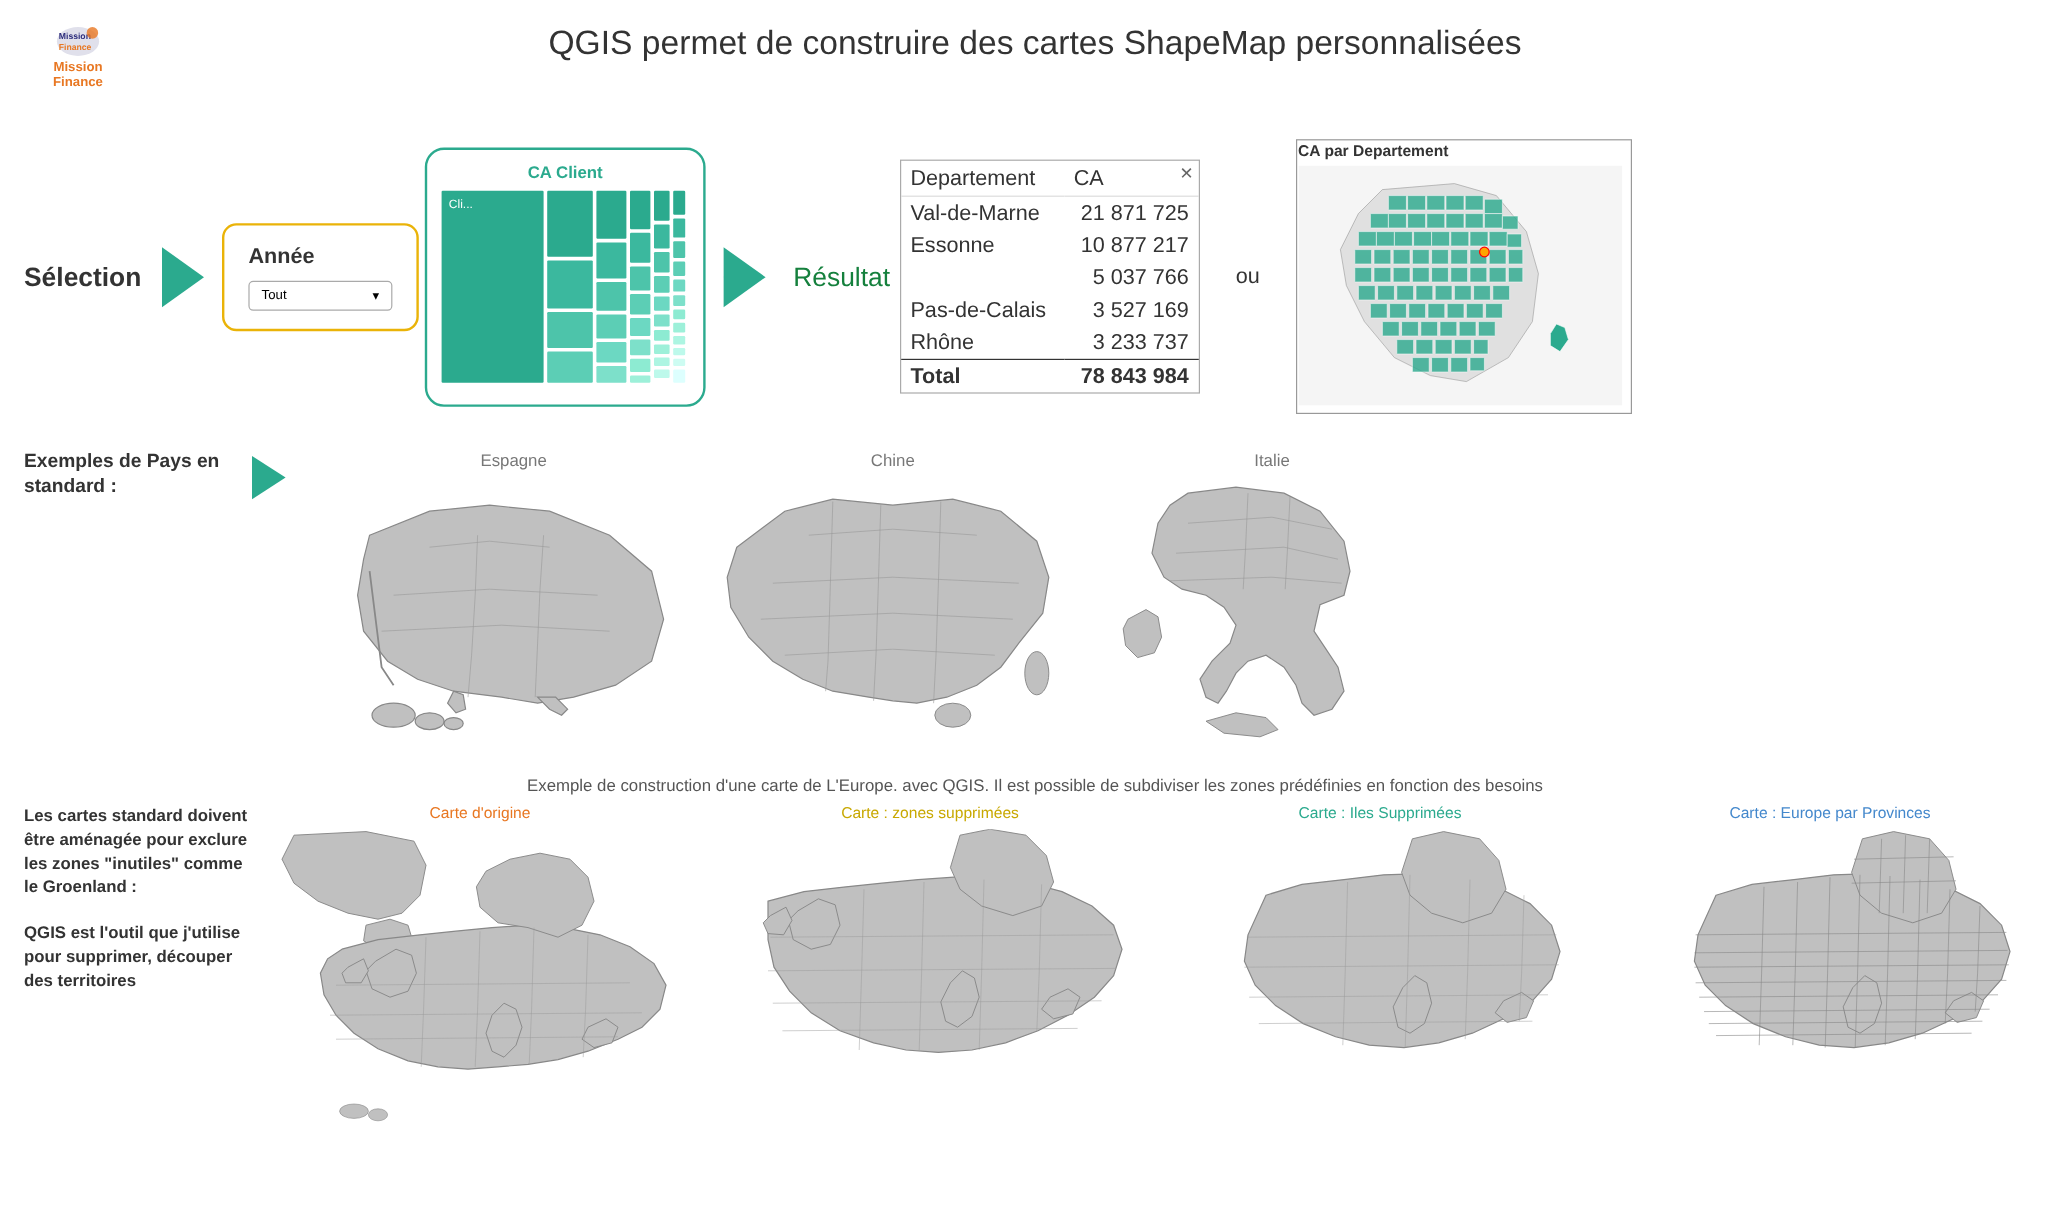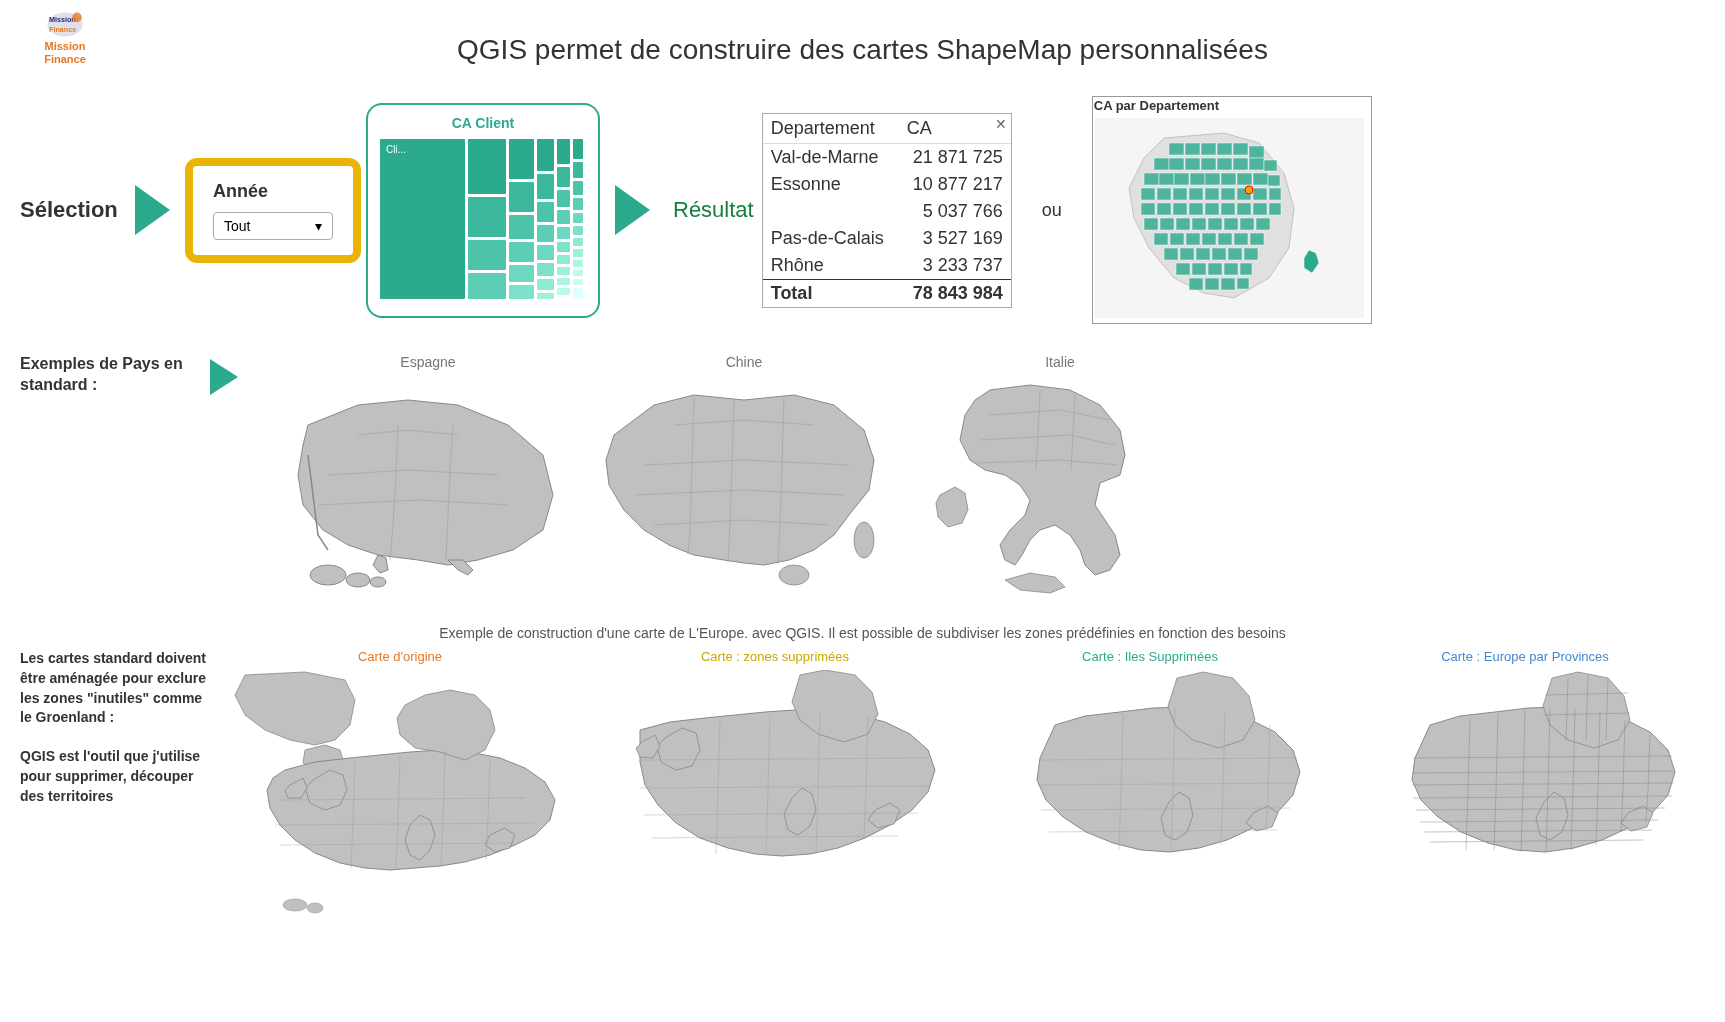--- a/index.html
+++ b/index.html
@@ -8,22 +8,22 @@
       background: #ffffff;
       width: 1725px;
       min-height: 1022px;
       overflow-x: hidden;
       position: relative;
     }
 
     
     .header {
       display: flex;
-      align-items: flex-end;
-      padding: 10px 20px;
+      align-items: flex-start;
+      padding: 20px 20px;
       border-bottom: none;
     }
     .logo-area {
       display: flex;
       flex-direction: column;
       align-items: center;
       width: 90px;
     }
     .logo-icon {
       width: 40px;
@@ -68,38 +68,38 @@
       height: 0;
       border-top: 25px solid transparent;
       border-bottom: 25px solid transparent;
       border-left: 35px solid #2baa8e;
       margin: 0 15px;
       flex-shrink: 0;
     }
 
     
     .annee-box {
-      border: 8px solid #eab308;
+      border: 2px solid #eab308;
       border-radius: 12px;
       padding: 15px 20px;
       min-width: 160px;
     }
     .annee-label {
       font-size: 18px;
       font-weight: bold;
       color: #333;
       margin-bottom: 10px;
     }
     .annee-select {
       display: flex;
       align-items: center;
       border: 1px solid #aaa;
       border-radius: 4px;
       padding: 5px 10px;
-      font-size: 14px;
+      font-size: 11px;
       background: #fff;
       cursor: pointer;
       min-width: 120px;
       justify-content: space-between;
     }
 
     
     .treemap-box {
       border: 2px solid #2baa8e;
       border-radius: 16px;

